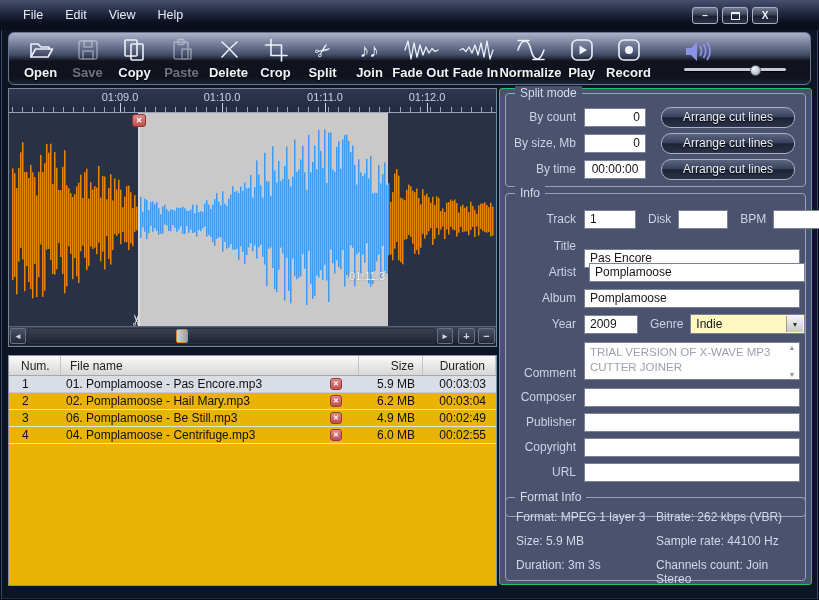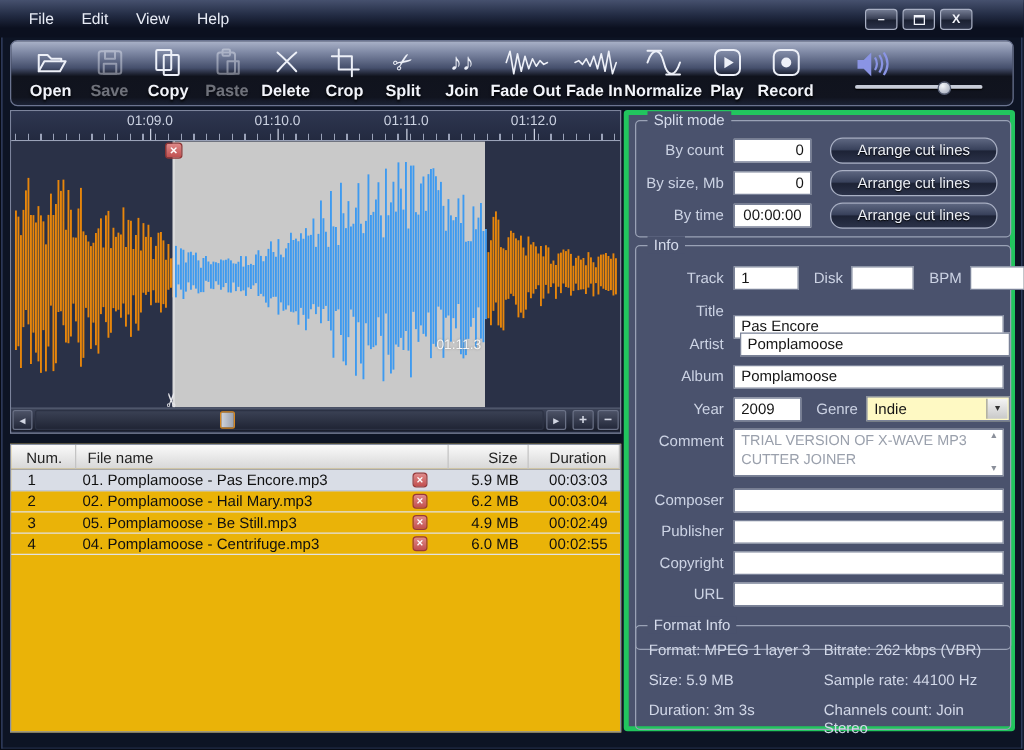--- a/index.html
+++ b/index.html
@@ -77,21 +77,21 @@
   .fldata.selected { background:#d9dde6; border-bottom-color:#c2c8d4; }
   .cell-num { padding-left:13px; }
   .cell-name { position:relative; padding-left:5px; white-space:nowrap; overflow:hidden; }
   .del-chip { position:absolute; right:17px; top:50%; transform:translateY(-50%); width:12px; height:12px; border-radius:3px;
               background:linear-gradient(#e08a8a,#c24f4f); border:1px solid #97383a; color:#fff; font-size:7px; font-weight:bold;
               display:flex; align-items:center; justify-content:center; }
   .cell-size { text-align:right; padding-right:8px; }
   .cell-dur { text-align:right; padding-right:10px; }
 
   
-  .right-panel { position:absolute; left:499px; top:88px; width:313px; height:497px; background:#4a526d; border:4px solid #22c55e; border-radius:3px;padding-left:36px; }
+  .right-panel { position:absolute; left:499px; top:88px; width:313px; height:497px; background:#4a526d; border:1px solid #22c55e; border-radius:3px;padding-left:36px; }
   .group { position:absolute; border:1px solid #9aa2b6; border-radius:4px; }
   .legend { position:absolute; top:-8px; left:9px; background:#4a526d; padding:0 5px; color:#d6dcec; font-size:12px; }
   .grp-split { left:5px; top:4px; width:301px; height:94px; }
   .grp-info  { left:5px; top:104px; width:301px; height:324px; }
   .grp-fmt   { left:5px; top:408px; width:301px; height:84px; }
   .frow { position:absolute; left:0; display:flex; align-items:center; height:20px; width:100%; }
   .flabel { width:70px; text-align:right; color:#ccd3e4; font-size:12px; margin-right:8px; flex:none; }
   .tb { height:19px; border:1px solid #7a8298; background:#fff; font-family:"Liberation Sans",sans-serif; font-size:12px; color:#151515; padding:0 5px; }
   .tb.num { text-align:right; }
   .tb.ctr { text-align:center; }
@@ -549,21 +549,21 @@
     </div>
     <div class="flrow fldata">
       <div class="cell-num">2</div>
       <div class="cell-name"><span>02. Pomplamoose - Hail Mary.mp3</span>
         <span class="del-chip">✕</span></div>
       <div class="cell-size">6.2 MB</div>
       <div class="cell-dur">00:03:04</div>
     </div>
     <div class="flrow fldata">
       <div class="cell-num">3</div>
-      <div class="cell-name"><span>05. Pomplamoose - Be Still.mp3</span>
+      <div class="cell-name"><span>06. Pomplamoose - Be Still.mp3</span>
         <span class="del-chip">✕</span></div>
       <div class="cell-size">4.9 MB</div>
       <div class="cell-dur">00:02:49</div>
     </div>
     <div class="flrow fldata">
       <div class="cell-num">4</div>
       <div class="cell-name"><span>04. Pomplamoose - Centrifuge.mp3</span>
         <span class="del-chip">✕</span></div>
       <div class="cell-size">6.0 MB</div>
       <div class="cell-dur">00:02:55</div>
@@ -615,21 +615,21 @@
       </div>
       <div class="frow" style="top:120px;">
         <span class="flabel">Year</span>
         <input class="tb" style="width: 54px;" value="2009">
         <span class="inline-label">Genre</span>
         <div class="combo">
           <span>Indie</span>
           <span class="combo-btn">▼</span>
         </div>
       </div>
-      <div class="frow" style="top:146px; height:40px; align-items:flex-start;">
+      <div class="frow" style="top:146px; height:40px; align-items:flex-end;">
         <span class="flabel" style="margin-top:3px;">Comment</span>
         <div class="comment-wrap">
           <textarea readonly="" style="">TRIAL VERSION OF X-WAVE MP3 CUTTER JOINER</textarea>
           <span class="mini-scroll">
             <span class="mini-arrow">▲</span>
             <span class="mini-arrow">▼</span>
           </span>
         </div>
       </div>
       <div class="frow" style="top:193px;">

